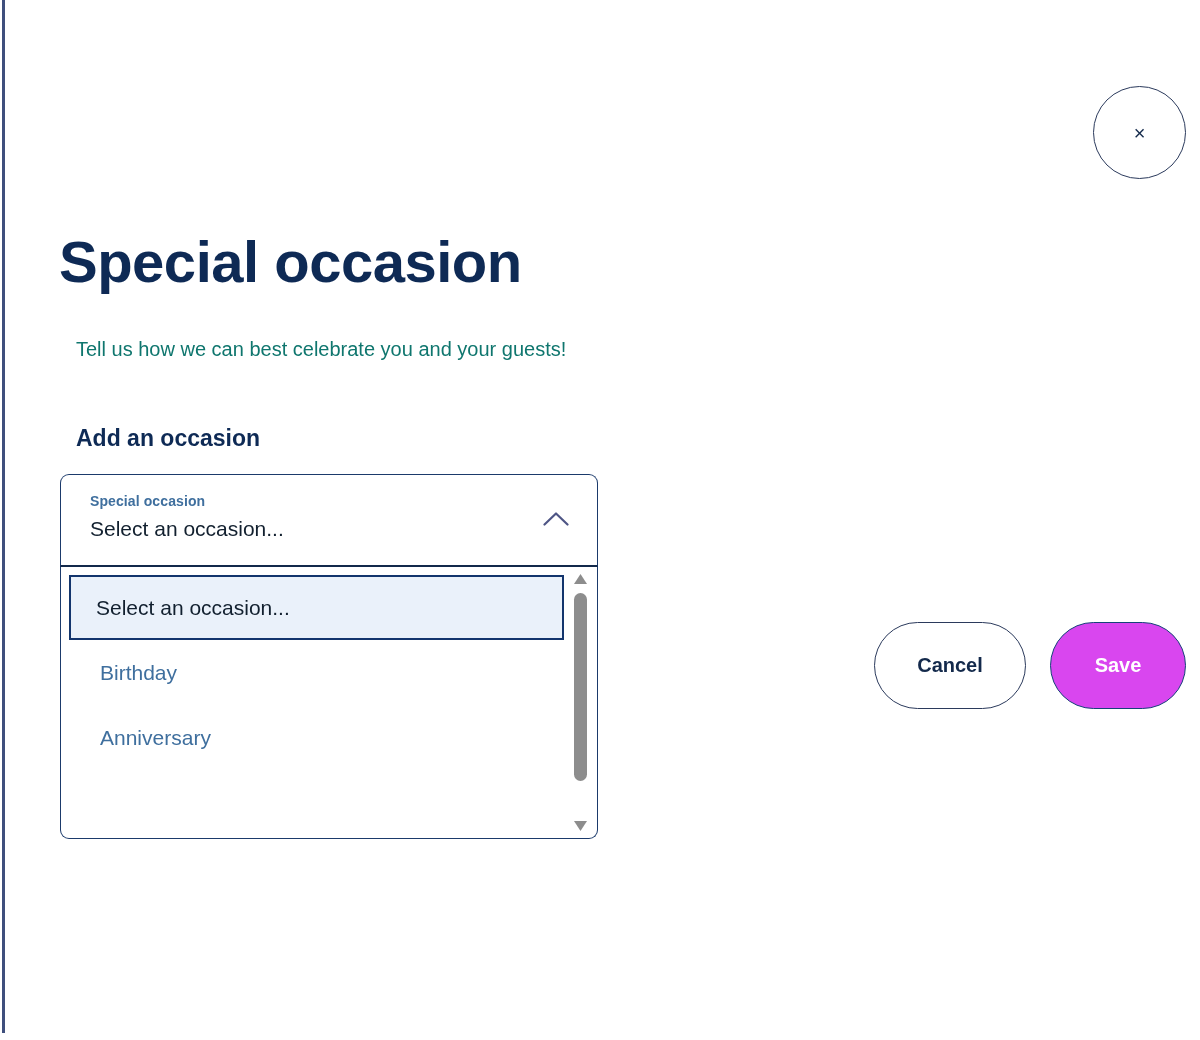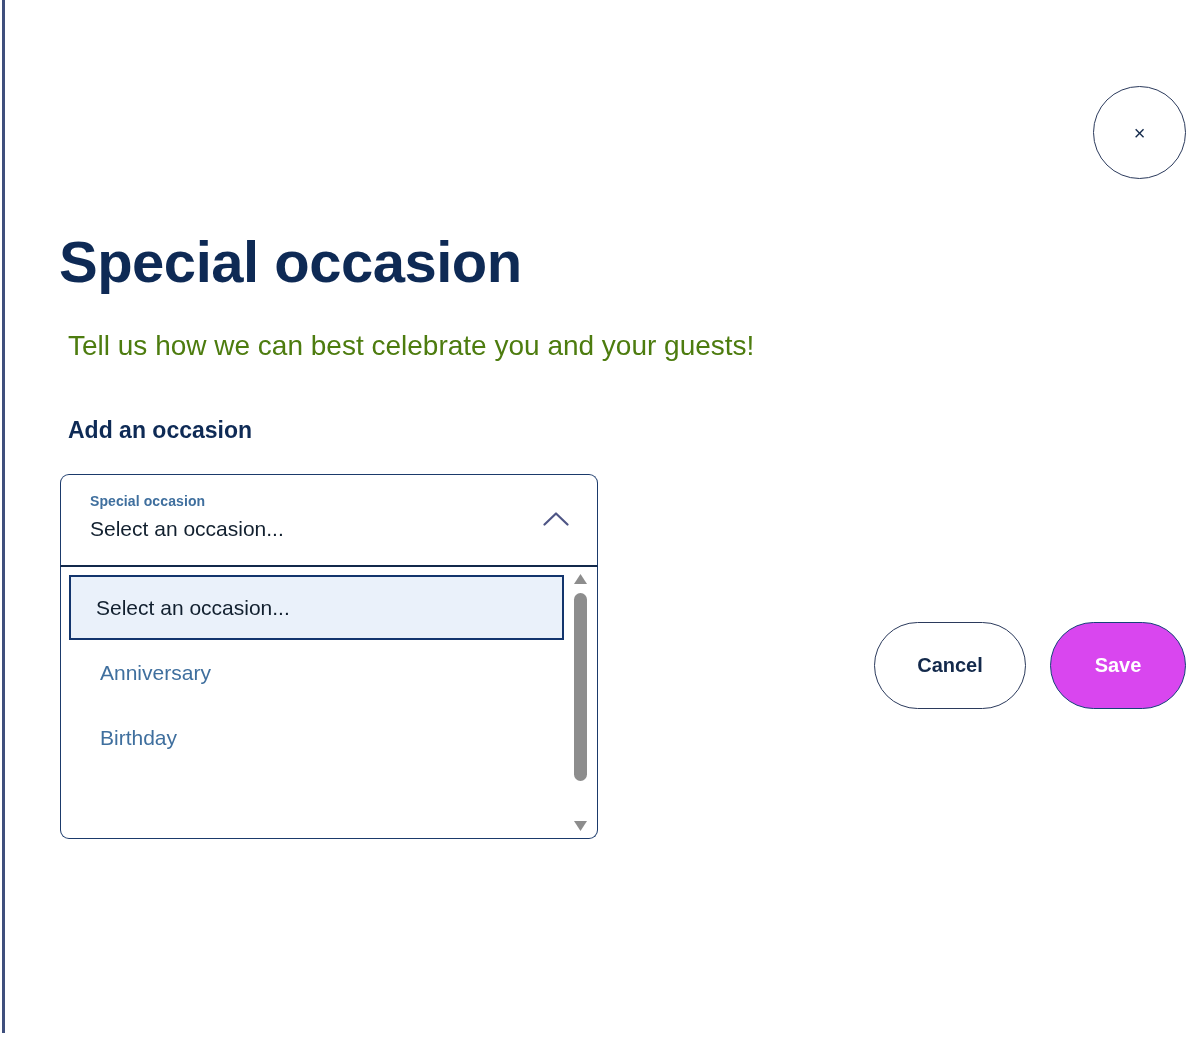--- a/index.html
+++ b/index.html
@@ -61,32 +61,32 @@
     line-height: 1.05;
     letter-spacing: -0.5px;
     font-weight: 700;
     color: #0e2a55;
     white-space: nowrap;
   }
   .page-subtitle {
     position: absolute;
     left: 60px;
     top: 320px;
-    margin: 8px;
-    font-size: 28px;
+    margin: 16px;
+    font-size: 20px;
     line-height: 1.3;
     font-weight: 400;
-    color: #4d7c0f;
+    color: #0f766e;
     white-space: nowrap;
   }
   .section-heading {
     position: absolute;
     left: 60px;
     top: 408px;
-    margin: 8px;
+    margin: 16px;
     font-size: 23px;
     line-height: 1.3;
     font-weight: 700;
     color: #0e2a55;
     white-space: nowrap;
   }
 
   
   .select-wrap {
     position: absolute;
@@ -254,24 +254,24 @@
       </svg>
     </span>
   </div>
 
   <div class="select-list">
     <div class="option-scroll-area">
       <div class="option-row is-selected">
         <span>Select an occasion...</span>
       </div>
       <div class="option-row">
-        <span>Anniversary</span>
+        <span>Birthday</span>
       </div>
       <div class="option-row">
-        <span>Birthday</span>
+        <span>Anniversary</span>
       </div>
     </div>
 
     <div class="list-scrollbar">
       <span class="sb-arrow up">
         <svg width="15" height="12" viewBox="0 0 15 12" xmlns="http://www.w3.org/2000/svg">
           <path d="M7.5 1 L14 11 L1 11 Z" fill="#8d8d8d"></path>
         </svg>
       </span>
       <div class="sb-thumb"></div>

